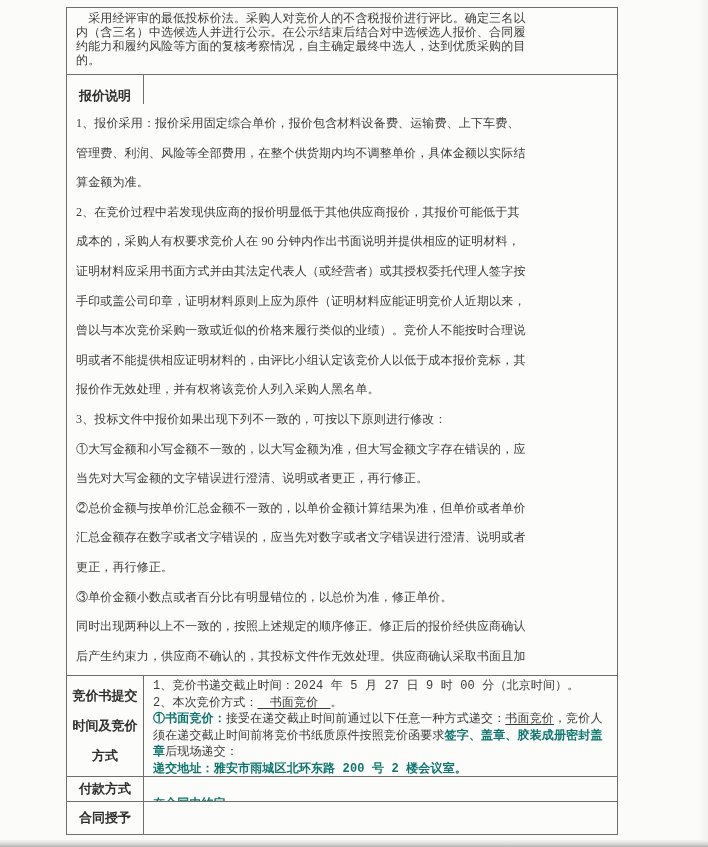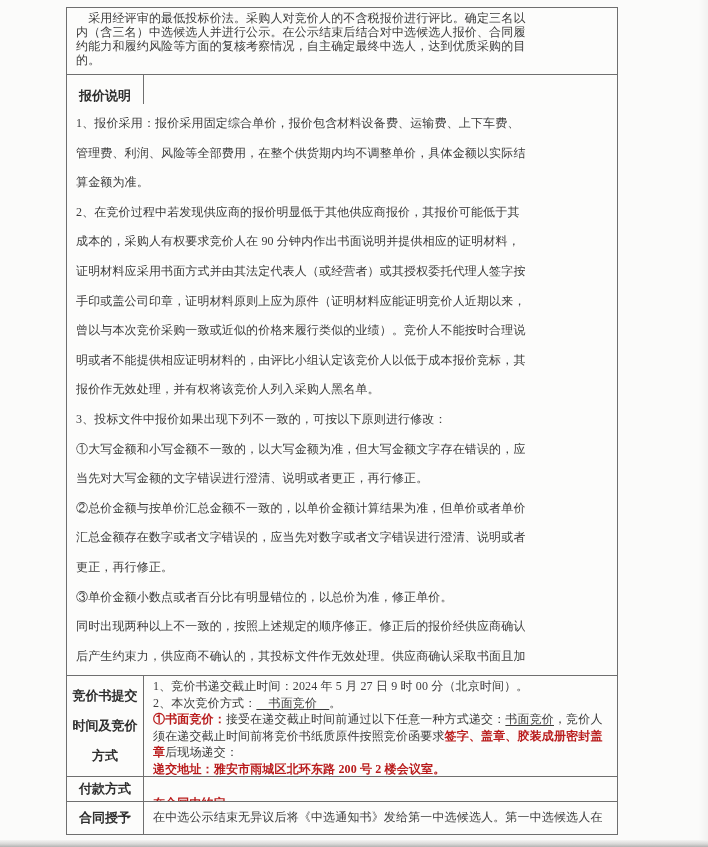--- a/index.html
+++ b/index.html
@@ -39,23 +39,23 @@
   .r1{height:67px;}
   .r1 .label{padding-top:9px;line-height:30px;}
   .r1 .content{padding-top:3px;line-height:14px;}
   
   .r2{height:601px;flex-direction:column;}
   .r2 .label{padding-top:13px;line-height:16px;}
   .r2 .content{padding-top:5px;line-height:29.6px;}
   
   .r3{height:101px;}
   .r3 .label{padding-top:5px;line-height:30px;}
-  .r3 .content{padding-top:2px;}
+  .r3 .content{padding-top:2px;font-family:Liberation Mono, monospace;}
   .r3 .cline{line-height:16.6px;white-space:pre;}
-  .b{font-weight:bold;color:#b91c1c;margin-top:14px;}
+  .b{font-weight:bold;color:#0f766e;margin-top:14px;}
   .u{text-decoration:underline;text-underline-offset:2px;}
   
   .r4{height:25px;}
   .r4 .label{line-height:24px;}
   .r4 .content{line-height:24px;}
   
   .r5{height:32px;}
   .r5 .label{line-height:31px;}
   .r5 .content{line-height:31px;}
   
@@ -119,20 +119,19 @@
       </div>
     </div>
 
     <div class="row r4">
       <div class="cell label">付款方式</div>
       <div class="cell content b">在合同中约定。</div>
     </div>
 
     <div class="row r5">
       <div class="cell label">合同授予</div>
-      <div class="cell content">在中选公示结束无异议后将《中选通知书》发给第一中选候选人。第一中选候选人在</div>
     </div>
 
   </div>
 
   <div class="right-shade"></div>
   <div class="bottom-shadow"></div>
 </div>
 
 </body></html>

